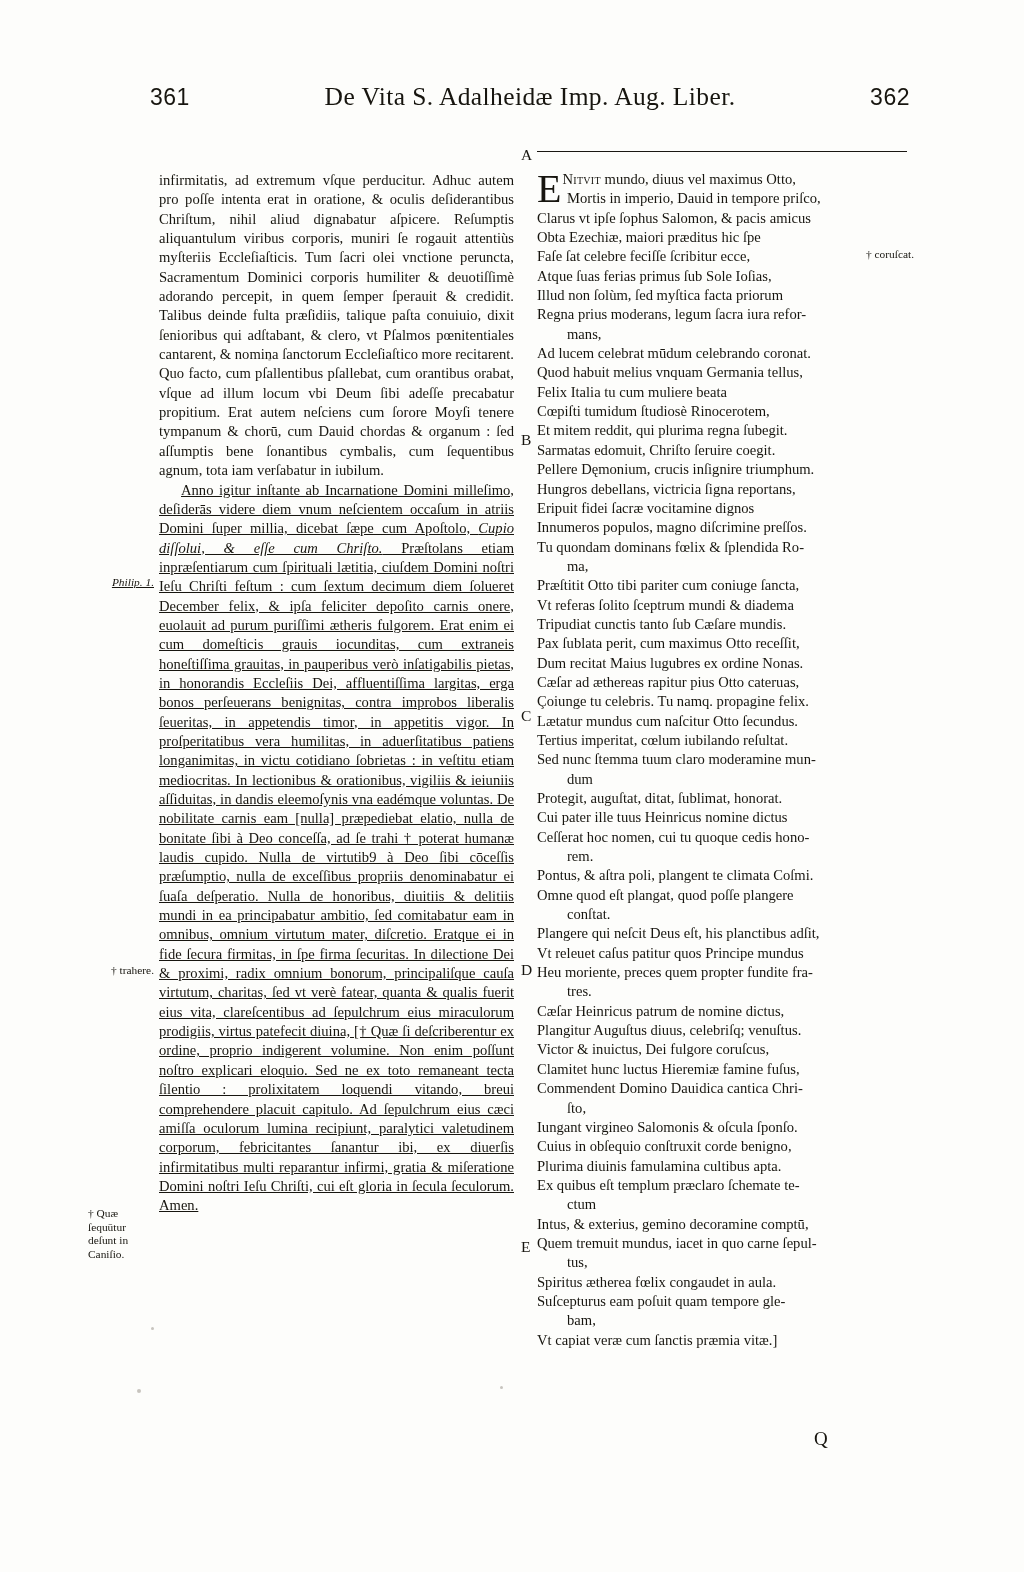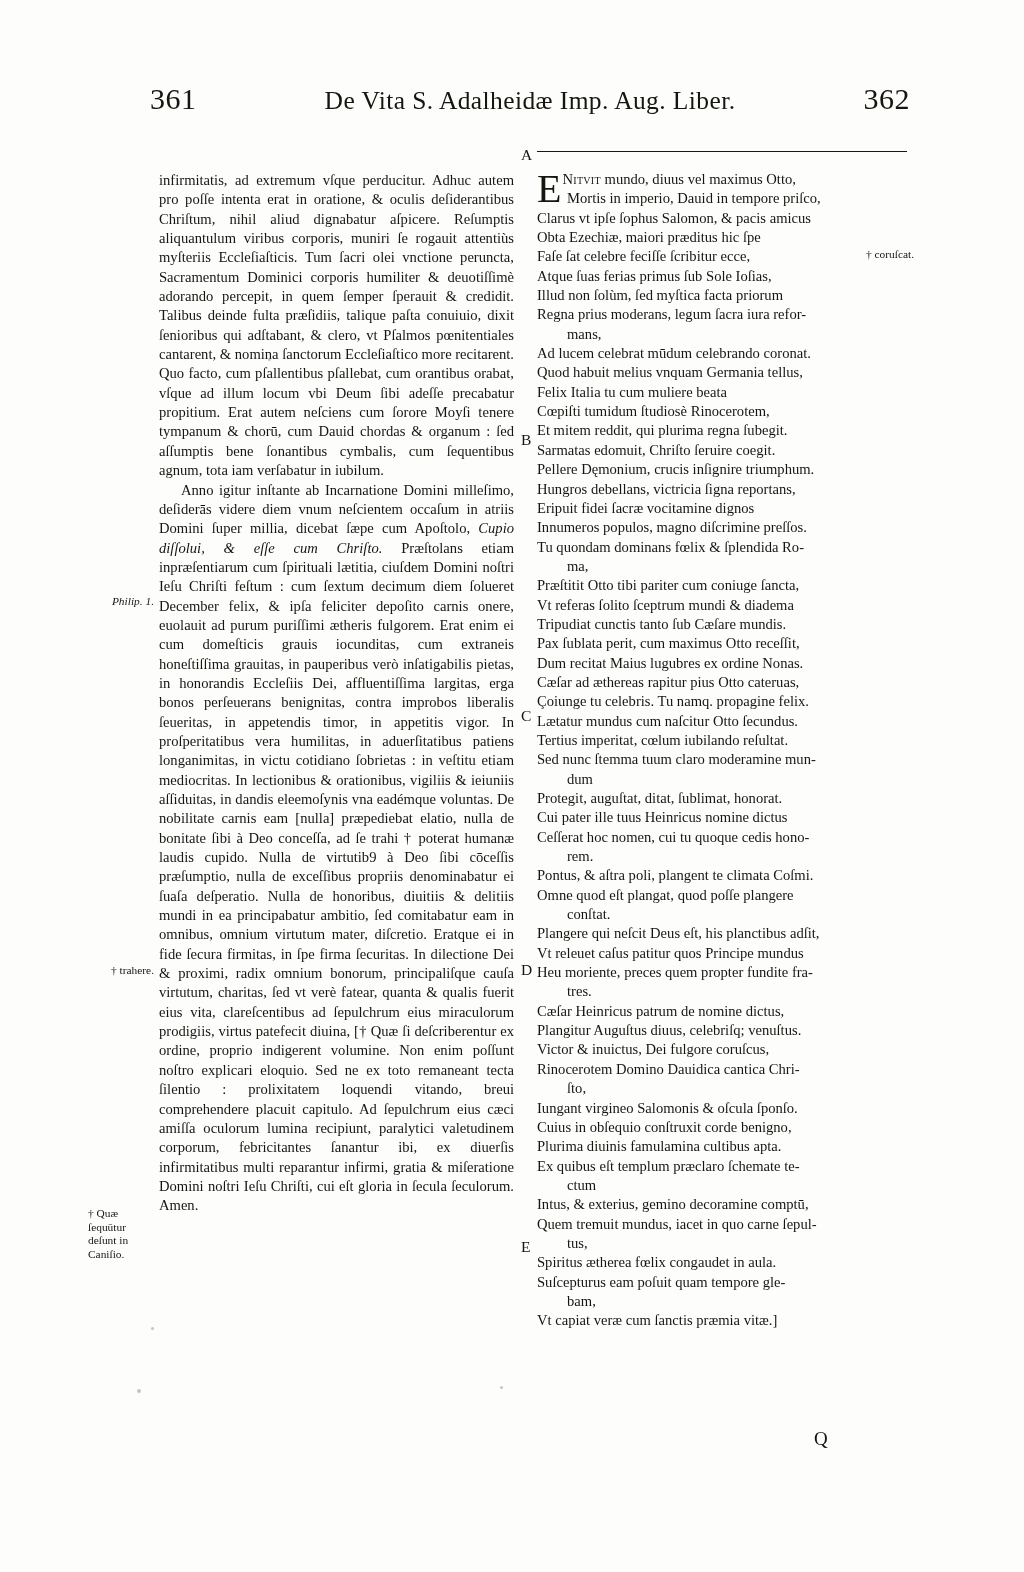--- a/index.html
+++ b/index.html
@@ -29,23 +29,23 @@
     position: absolute;
     left: 150px;
     top: 82px;
     width: 760px;
     height: 42px;
     display: flex;
     align-items: baseline;
     justify-content: space-between;
   }
   .folio {
-    font-size: 30px;
+    font-size: 23px;
     letter-spacing: 0.5px;
-    font-family: Liberation Serif, serif;
+    font-family: Liberation Sans, sans-serif;
   }
   .runhead-title {
     font-size: 25.5px;
     letter-spacing: 0.4px;
     white-space: nowrap;
   }
 
   
   .col {
     position: absolute;
@@ -69,21 +69,21 @@
   }
 
   .col-left p {
     margin: 0;
     text-indent: 0;
     text-align: justify;
   }
   .col-left p.indent {
     text-indent: 22px;
   }
-  .col-left p + p { margin-top: 0; }
+  .col-left p + p { margin-top: 0; text-decoration: underline; }
 
   .it { font-style: italic; }
 
   
   .toprule {
     position: absolute;
     left: 537px;
     top: 151px;
     width: 370px;
     height: 0;
@@ -181,21 +181,21 @@
   </div>
 
   <div class="toprule"></div>
 
   <div class="marg-letter" style="left:521px; top:146px;">A</div>
   <div class="marg-letter" style="left:521px; top:431px;">B</div>
   <div class="marg-letter" style="left:521px; top:707px;">C</div>
   <div class="marg-letter" style="left:521px; top:961px;">D</div>
   <div class="marg-letter" style="left:521px; top:1238px;">E</div>
 
-  <div class="sidenote sidenote-left" style="top:595px;">
+  <div class="sidenote sidenote-left" style="top:576px;text-decoration:underline;">
     <span class="sn-it">Philip. 1.</span>
   </div>
 
   <div class="sidenote sidenote-left" style="top:964px;">† trahere.</div>
 
   <div class="sidenote sidenote-leftblock" style="top:1207px;">† Quæ ſequūtur deſunt in Caniſio.</div>
 
   <div class="sidenote sidenote-right" style="top:248px;">† coruſcat.</div>
 
   <div class="col col-left">
@@ -246,21 +246,22 @@
         <li>Pontus, &amp; aſtra poli, plangent te climata Coſmi.</li>
         <li>Omne quod eſt plangat, quod poſſe plangere</li>
         <li class="cont">conſtat.</li>
         <li>Plangere qui neſcit Deus eſt, his planctibus adſit,</li>
         <li>Vt releuet caſus patitur quos Principe mundus</li>
         <li>Heu moriente, preces quem propter fundite fra-</li>
         <li class="cont">tres.</li>
         <li>Cæſar Heinricus patrum de nomine dictus,</li>
         <li>Plangitur Auguſtus diuus, celebriſq; venuſtus.</li>
         <li>Victor &amp; inuictus, Dei fulgore coruſcus,</li>
-        <li>Rinocerotem Domino Dauidica cantica Chri-</li>
+        <li>Clamitet hunc luctus Hieremiæ famine fuſus,</li>
+        <li>Commendent Domino Dauidica cantica Chri-</li>
         <li class="cont">ſto,</li>
         <li>Iungant virgineo Salomonis &amp; oſcula ſponſo.</li>
         <li>Cuius in obſequio conſtruxit corde benigno,</li>
         <li>Plurima diuinis famulamina cultibus apta.</li>
         <li>Ex quibus eſt templum præclaro ſchemate te-</li>
         <li class="cont">ctum</li>
         <li>Intus, &amp; exterius, gemino decoramine comptū,</li>
         <li>Quem tremuit mundus, iacet in quo carne ſepul-</li>
         <li class="cont">tus,</li>
         <li>Spiritus ætherea fœlix congaudet in aula.</li>

